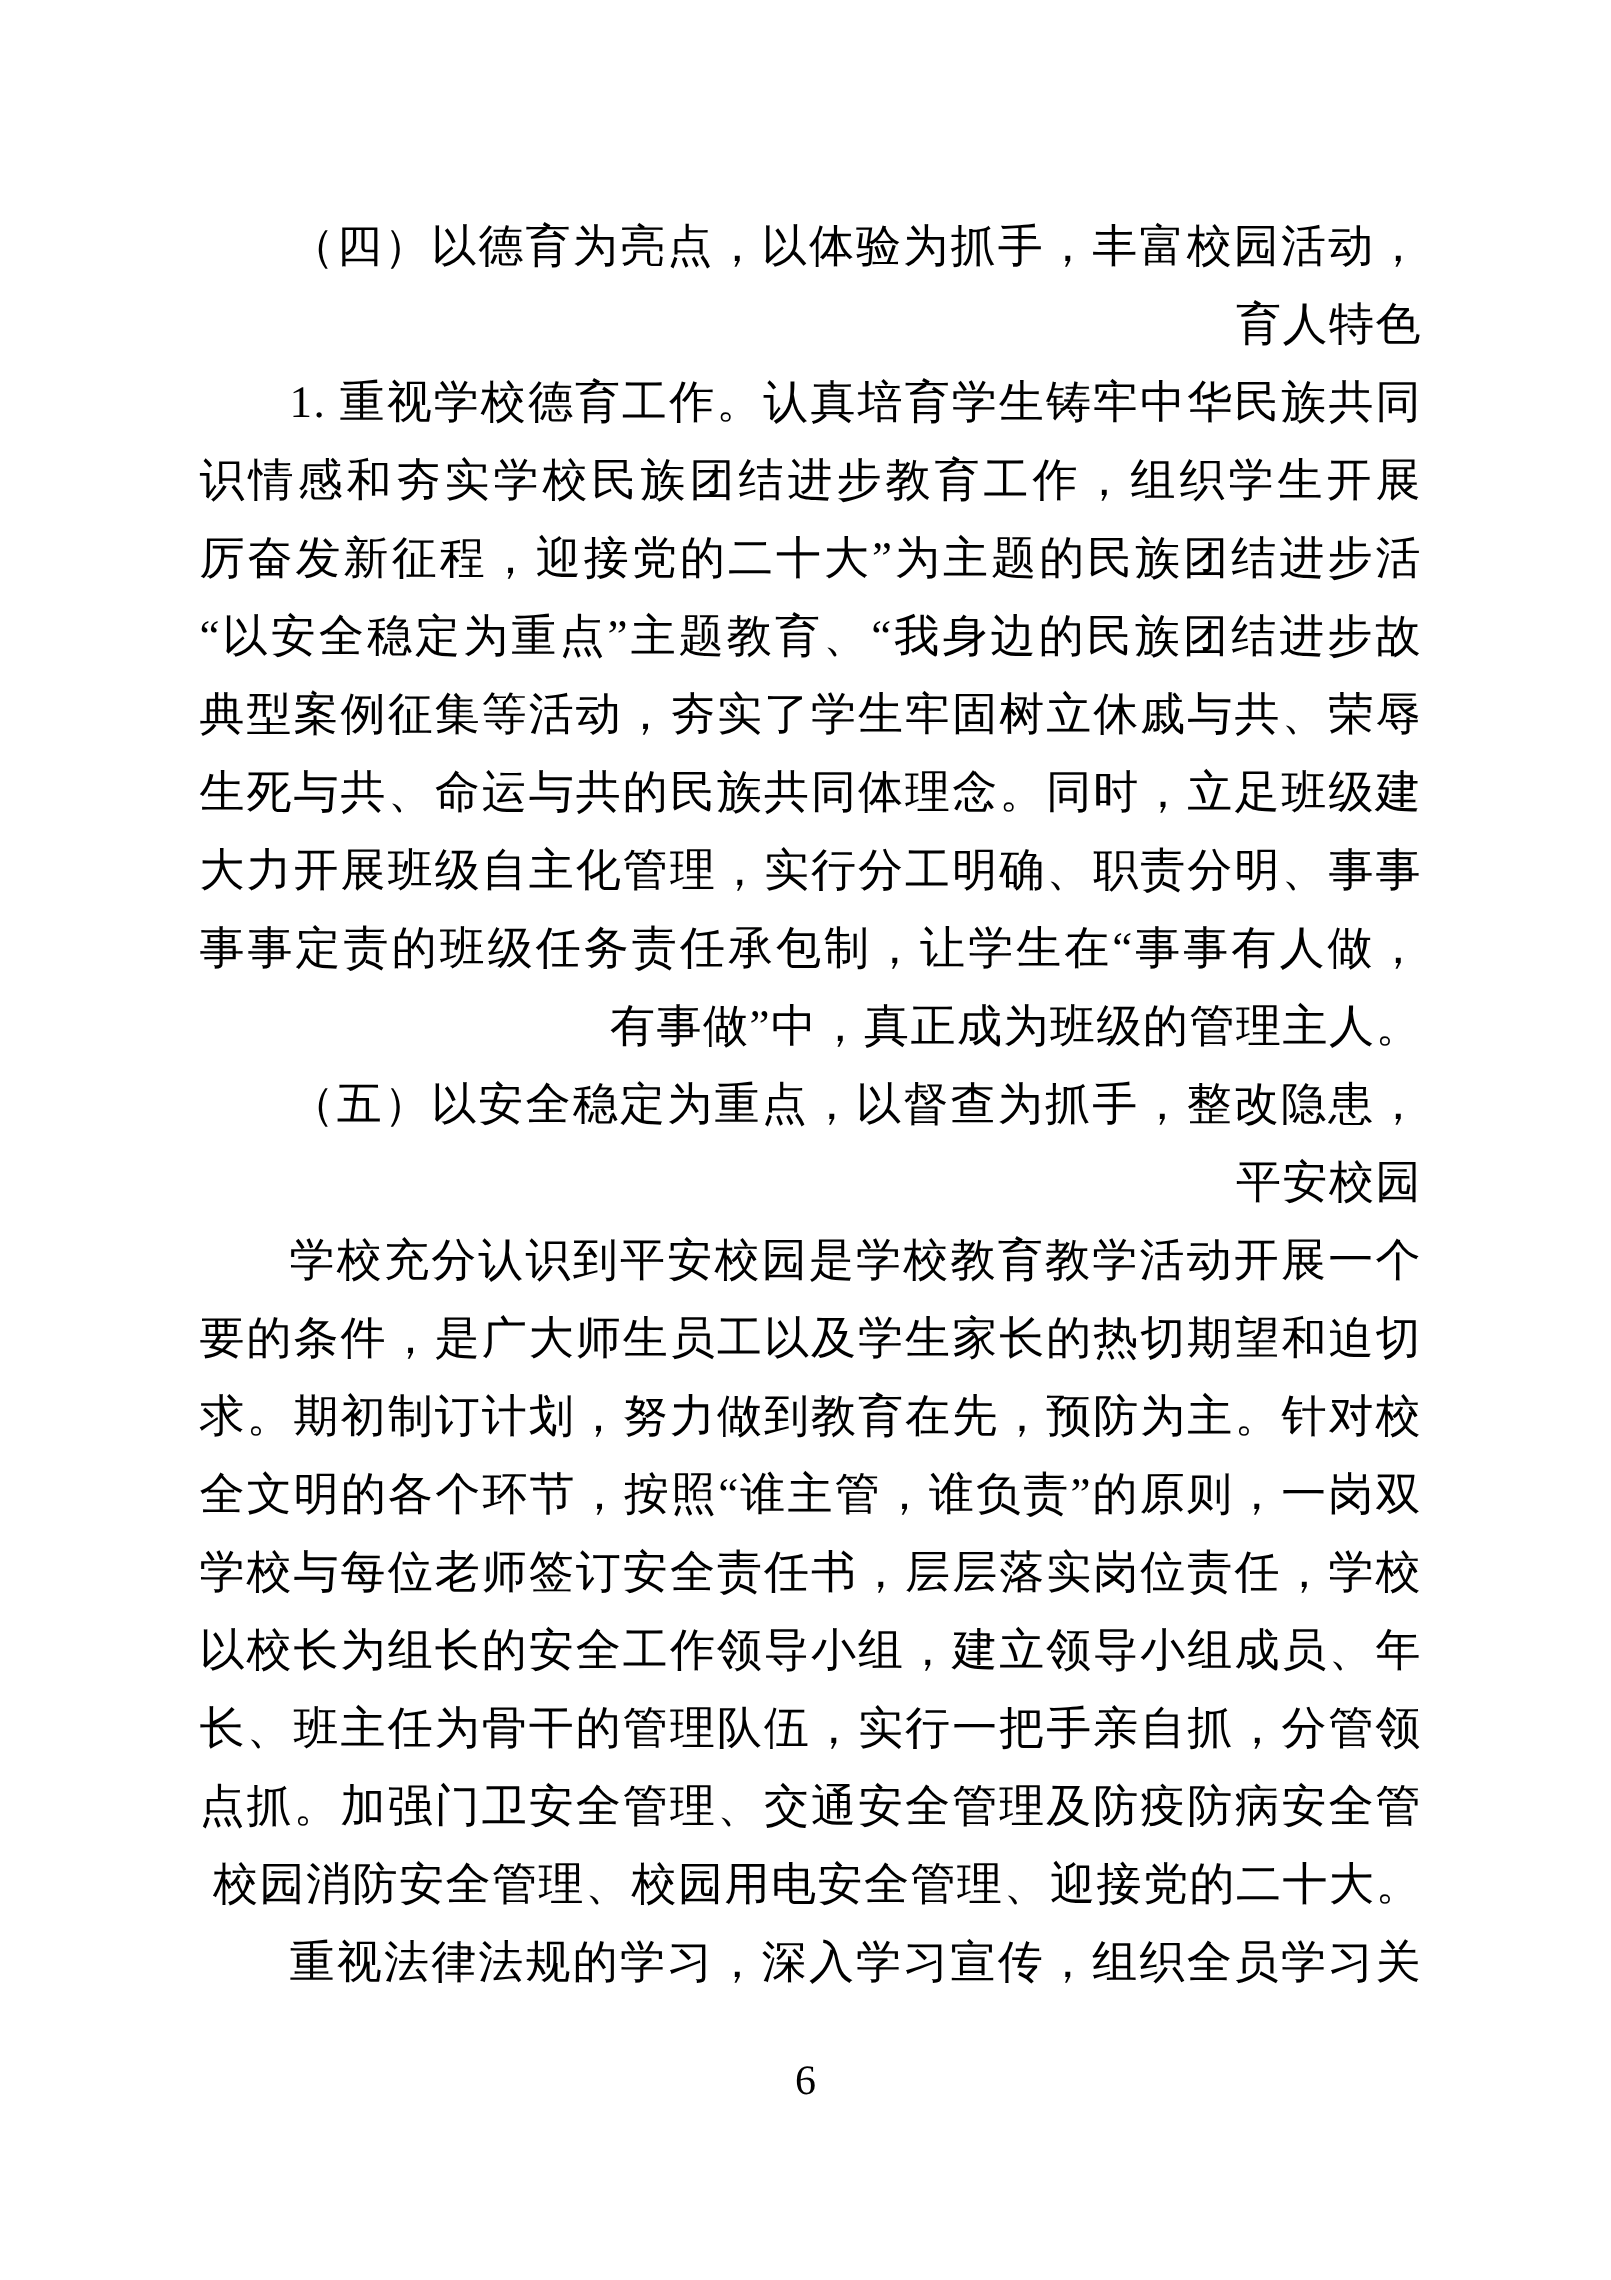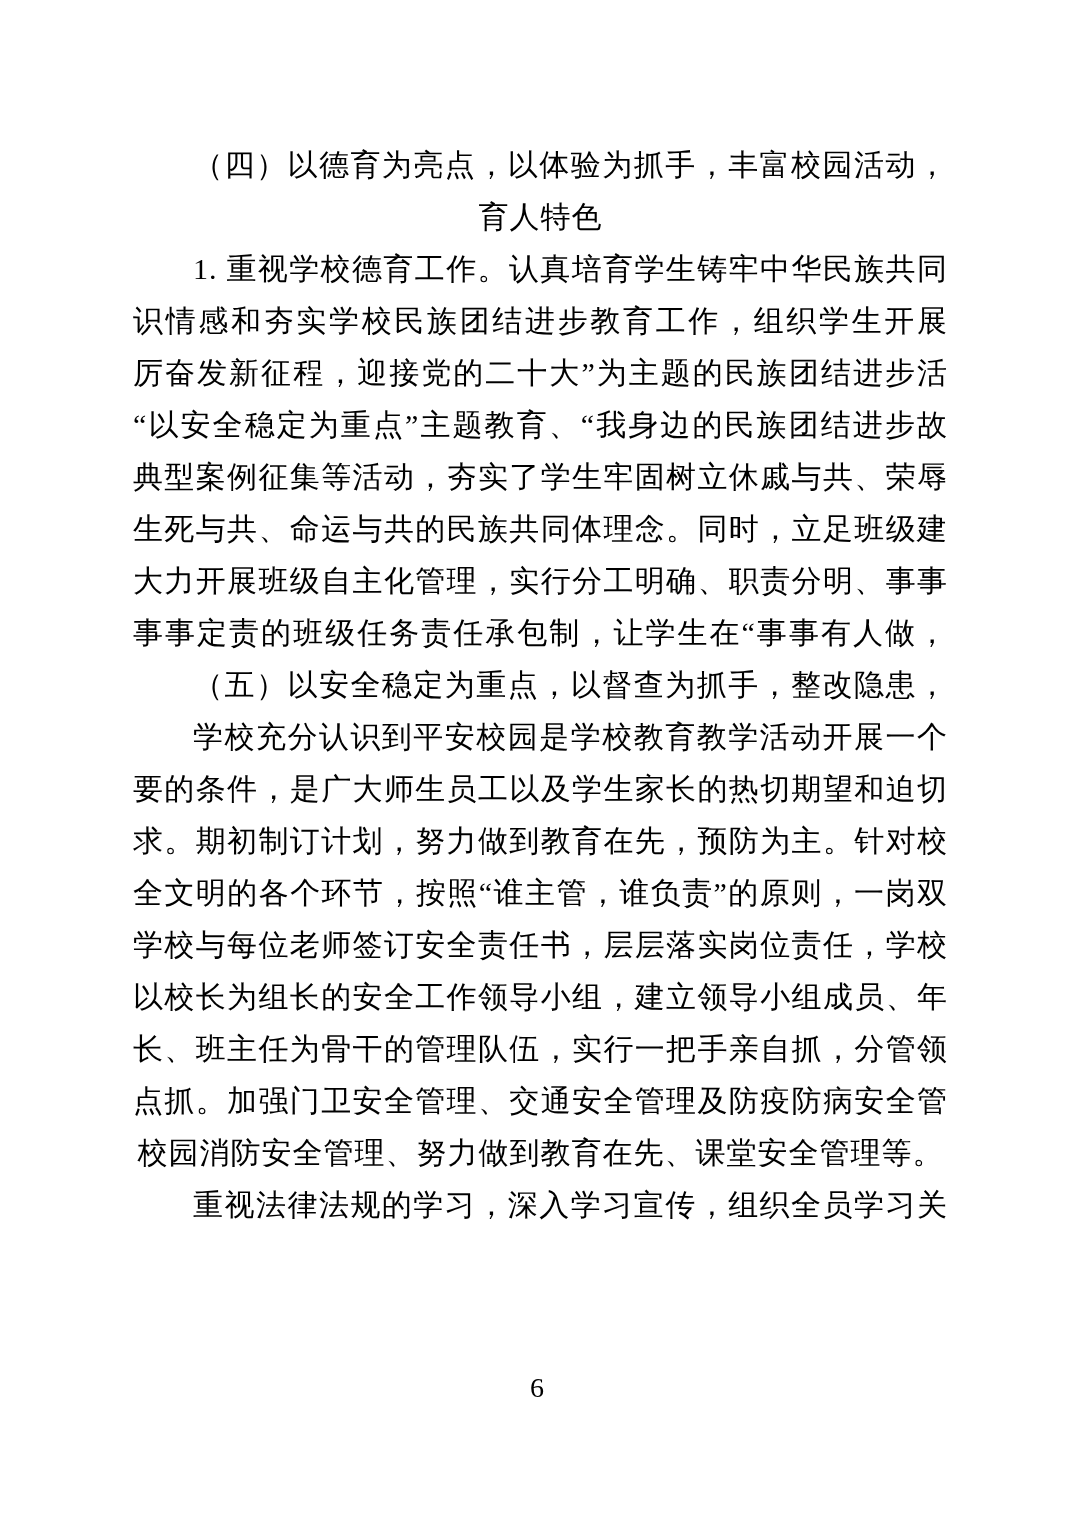--- a/index.html
+++ b/index.html
@@ -20,21 +20,21 @@
     position: absolute;
     left: 133px;
     top: 139px;
     width: 815px;
   }
   .line {
     font-size: 30px;
     line-height: 52px;
     height: 52px;
     overflow: hidden;
-    text-align: center;
+    text-align: right;
     letter-spacing: 1px;
   }
   .line.fill {
     text-align: justify;
     text-align-last: justify;
   }
   .line.indent {
     text-indent: 60px;
   }
   .page-number {
@@ -55,26 +55,28 @@
     <div class="line indent fill">（四）以德育为亮点，以体验为抓手，丰富校园活动，提升</div>
     <div class="line">育人特色</div>
     <div class="line indent fill">1. 重视学校德育工作。认真培育学生铸牢中华民族共同体意</div>
     <div class="line fill">识情感和夯实学校民族团结进步教育工作，组织学生开展以“踔</div>
     <div class="line fill">厉奋发新征程，迎接党的二十大”为主题的民族团结进步活动月、</div>
     <div class="line fill">“以安全稳定为重点”主题教育、“我身边的民族团结进步故事”</div>
     <div class="line fill">典型案例征集等活动，夯实了学生牢固树立休戚与共、荣辱与共、</div>
     <div class="line fill">生死与共、命运与共的民族共同体理念。同时，立足班级建设，</div>
     <div class="line fill">大力开展班级自主化管理，实行分工明确、职责分明、事事到人、</div>
     <div class="line fill">事事定责的班级任务责任承包制，让学生在“事事有人做，人人</div>
+    <div class="line">有事做”中，真正成为班级的管理主人。</div>
     <div class="line indent fill">（五）以安全稳定为重点，以督查为抓手，整改隐患，打造</div>
+    <div class="line">平安校园</div>
     <div class="line indent fill">学校充分认识到平安校园是学校教育教学活动开展一个重</div>
     <div class="line fill">要的条件，是广大师生员工以及学生家长的热切期望和迫切要</div>
     <div class="line fill">求。期初制订计划，努力做到教育在先，预防为主。针对校园安</div>
     <div class="line fill">全文明的各个环节，按照“谁主管，谁负责”的原则，一岗双责，</div>
     <div class="line fill">学校与每位老师签订安全责任书，层层落实岗位责任，学校成立</div>
     <div class="line fill">以校长为组长的安全工作领导小组，建立领导小组成员、年级组</div>
     <div class="line fill">长、班主任为骨干的管理队伍，实行一把手亲自抓，分管领导重</div>
     <div class="line fill">点抓。加强门卫安全管理、交通安全管理及防疫防病安全管理、</div>
-    <div class="line">校园消防安全管理、努力做到教育在先、课堂安全管理等。</div>
+    <div class="line">校园消防安全管理、校园用电安全管理、迎接党的二十大。</div>
     <div class="line indent fill">重视法律法规的学习，深入学习宣传，组织全员学习关于安</div>
   </div>
   <div class="page-number">6</div>
 </div>
 
 </body></html>

